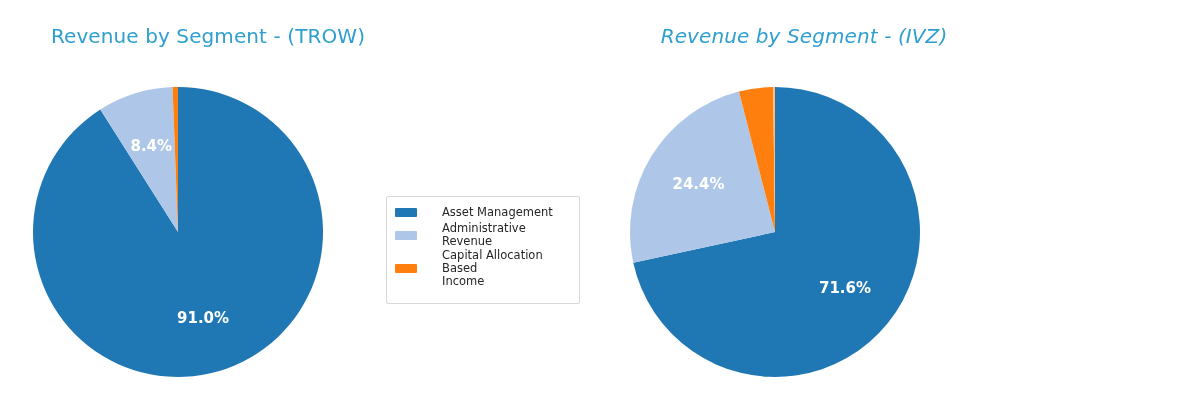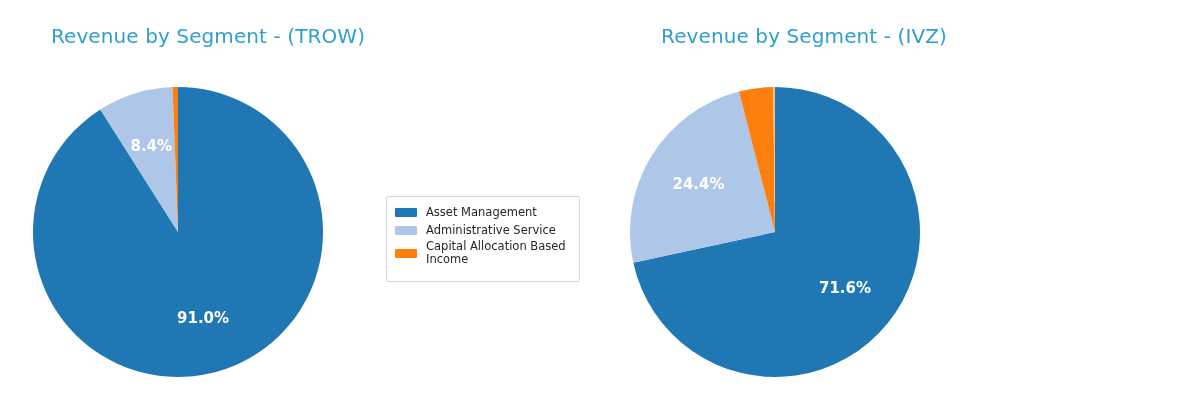--- a/index.html
+++ b/index.html
@@ -35,21 +35,21 @@
     top: 24px;
     width: 100%;
     text-align: center;
     font-size: 20px;
     font-weight: 400;
     color: #2e9fd0;
     letter-spacing: 0.1px;
     white-space: nowrap;
   }
   .panel-left .chart-title  { left: -92px; }
-  .panel-right .chart-title { left: -96px; }
+  .panel-right .chart-title { left: -96px; font-style: italic; }
 
   .pie-wrap {
     position: absolute;
     width: 292px;
     height: 292px;
   }
   .panel-left .pie-wrap  { left: 32px;  top: 86px; }
   .panel-right .pie-wrap { left: 29px;  top: 86px; }
 
   .pie-svg { display: block; width: 292px; height: 292px; }
@@ -71,20 +71,21 @@
     padding: 7px 9px 7px 8px;
     box-sizing: border-box;
   }
   .legend-left  { left: 386px; top: 196px; width: 194px; }
 
   .legend-row {
     display: flex;
     align-items: center;
     min-height: 17px;
     margin: 0 0 1px 0;
+    gap: 16px;
   }
   .legend-row:last-child { margin-bottom: 8px; }
 
   .legend-swatch {
     flex: 0 0 auto;
     width: 22px;
     height: 9px;
     border-radius: 1px;
     margin-right: 9px;
   }
@@ -118,21 +119,21 @@
       </svg>
     </div>
 
     <div class="legend legend-left">
       <div class="legend-row">
         <span class="legend-swatch" style="background:#1f77b4"></span>
         <span class="legend-label">Asset Management</span>
       </div>
       <div class="legend-row">
         <span class="legend-swatch" style="background:#aec7e8"></span>
-        <span class="legend-label">Administrative Service</span>
+        <span class="legend-label">Administrative Revenue</span>
       </div>
       <div class="legend-row">
         <span class="legend-swatch" style="background:#ff7f0e"></span>
         <span class="legend-label">Capital Allocation Based
 Income</span>
       </div>
     </div>
 
   </div>
 

